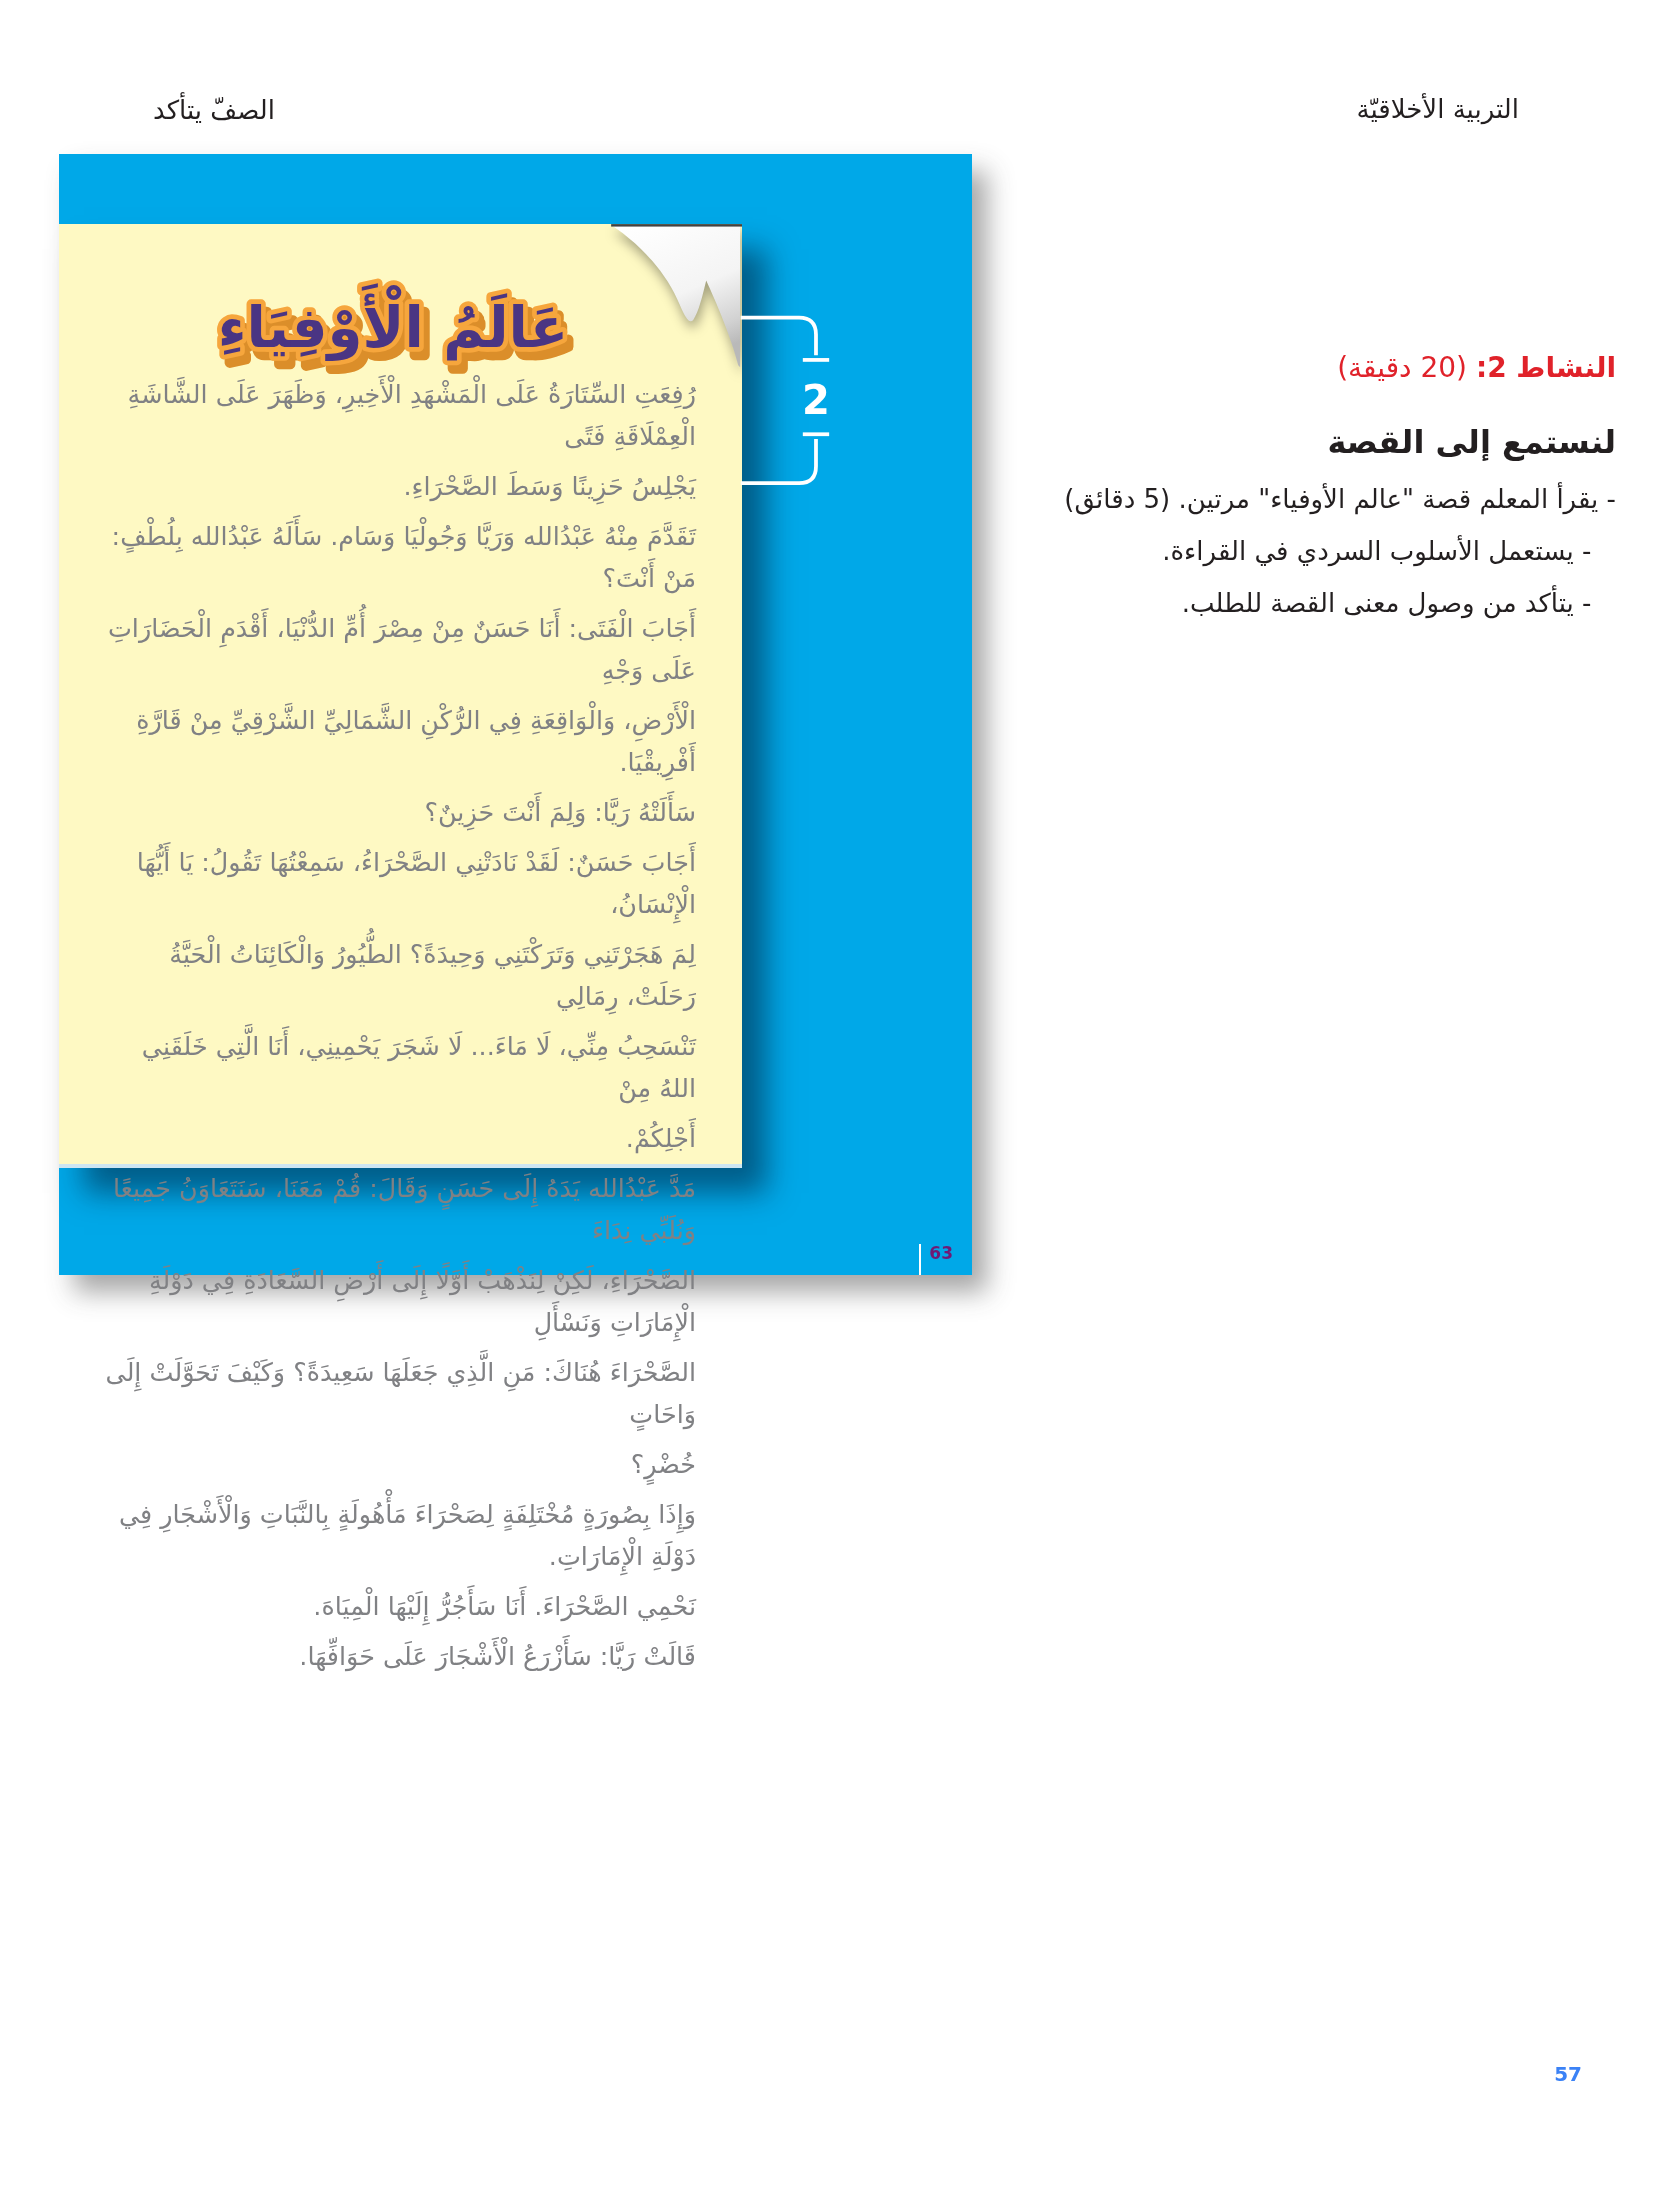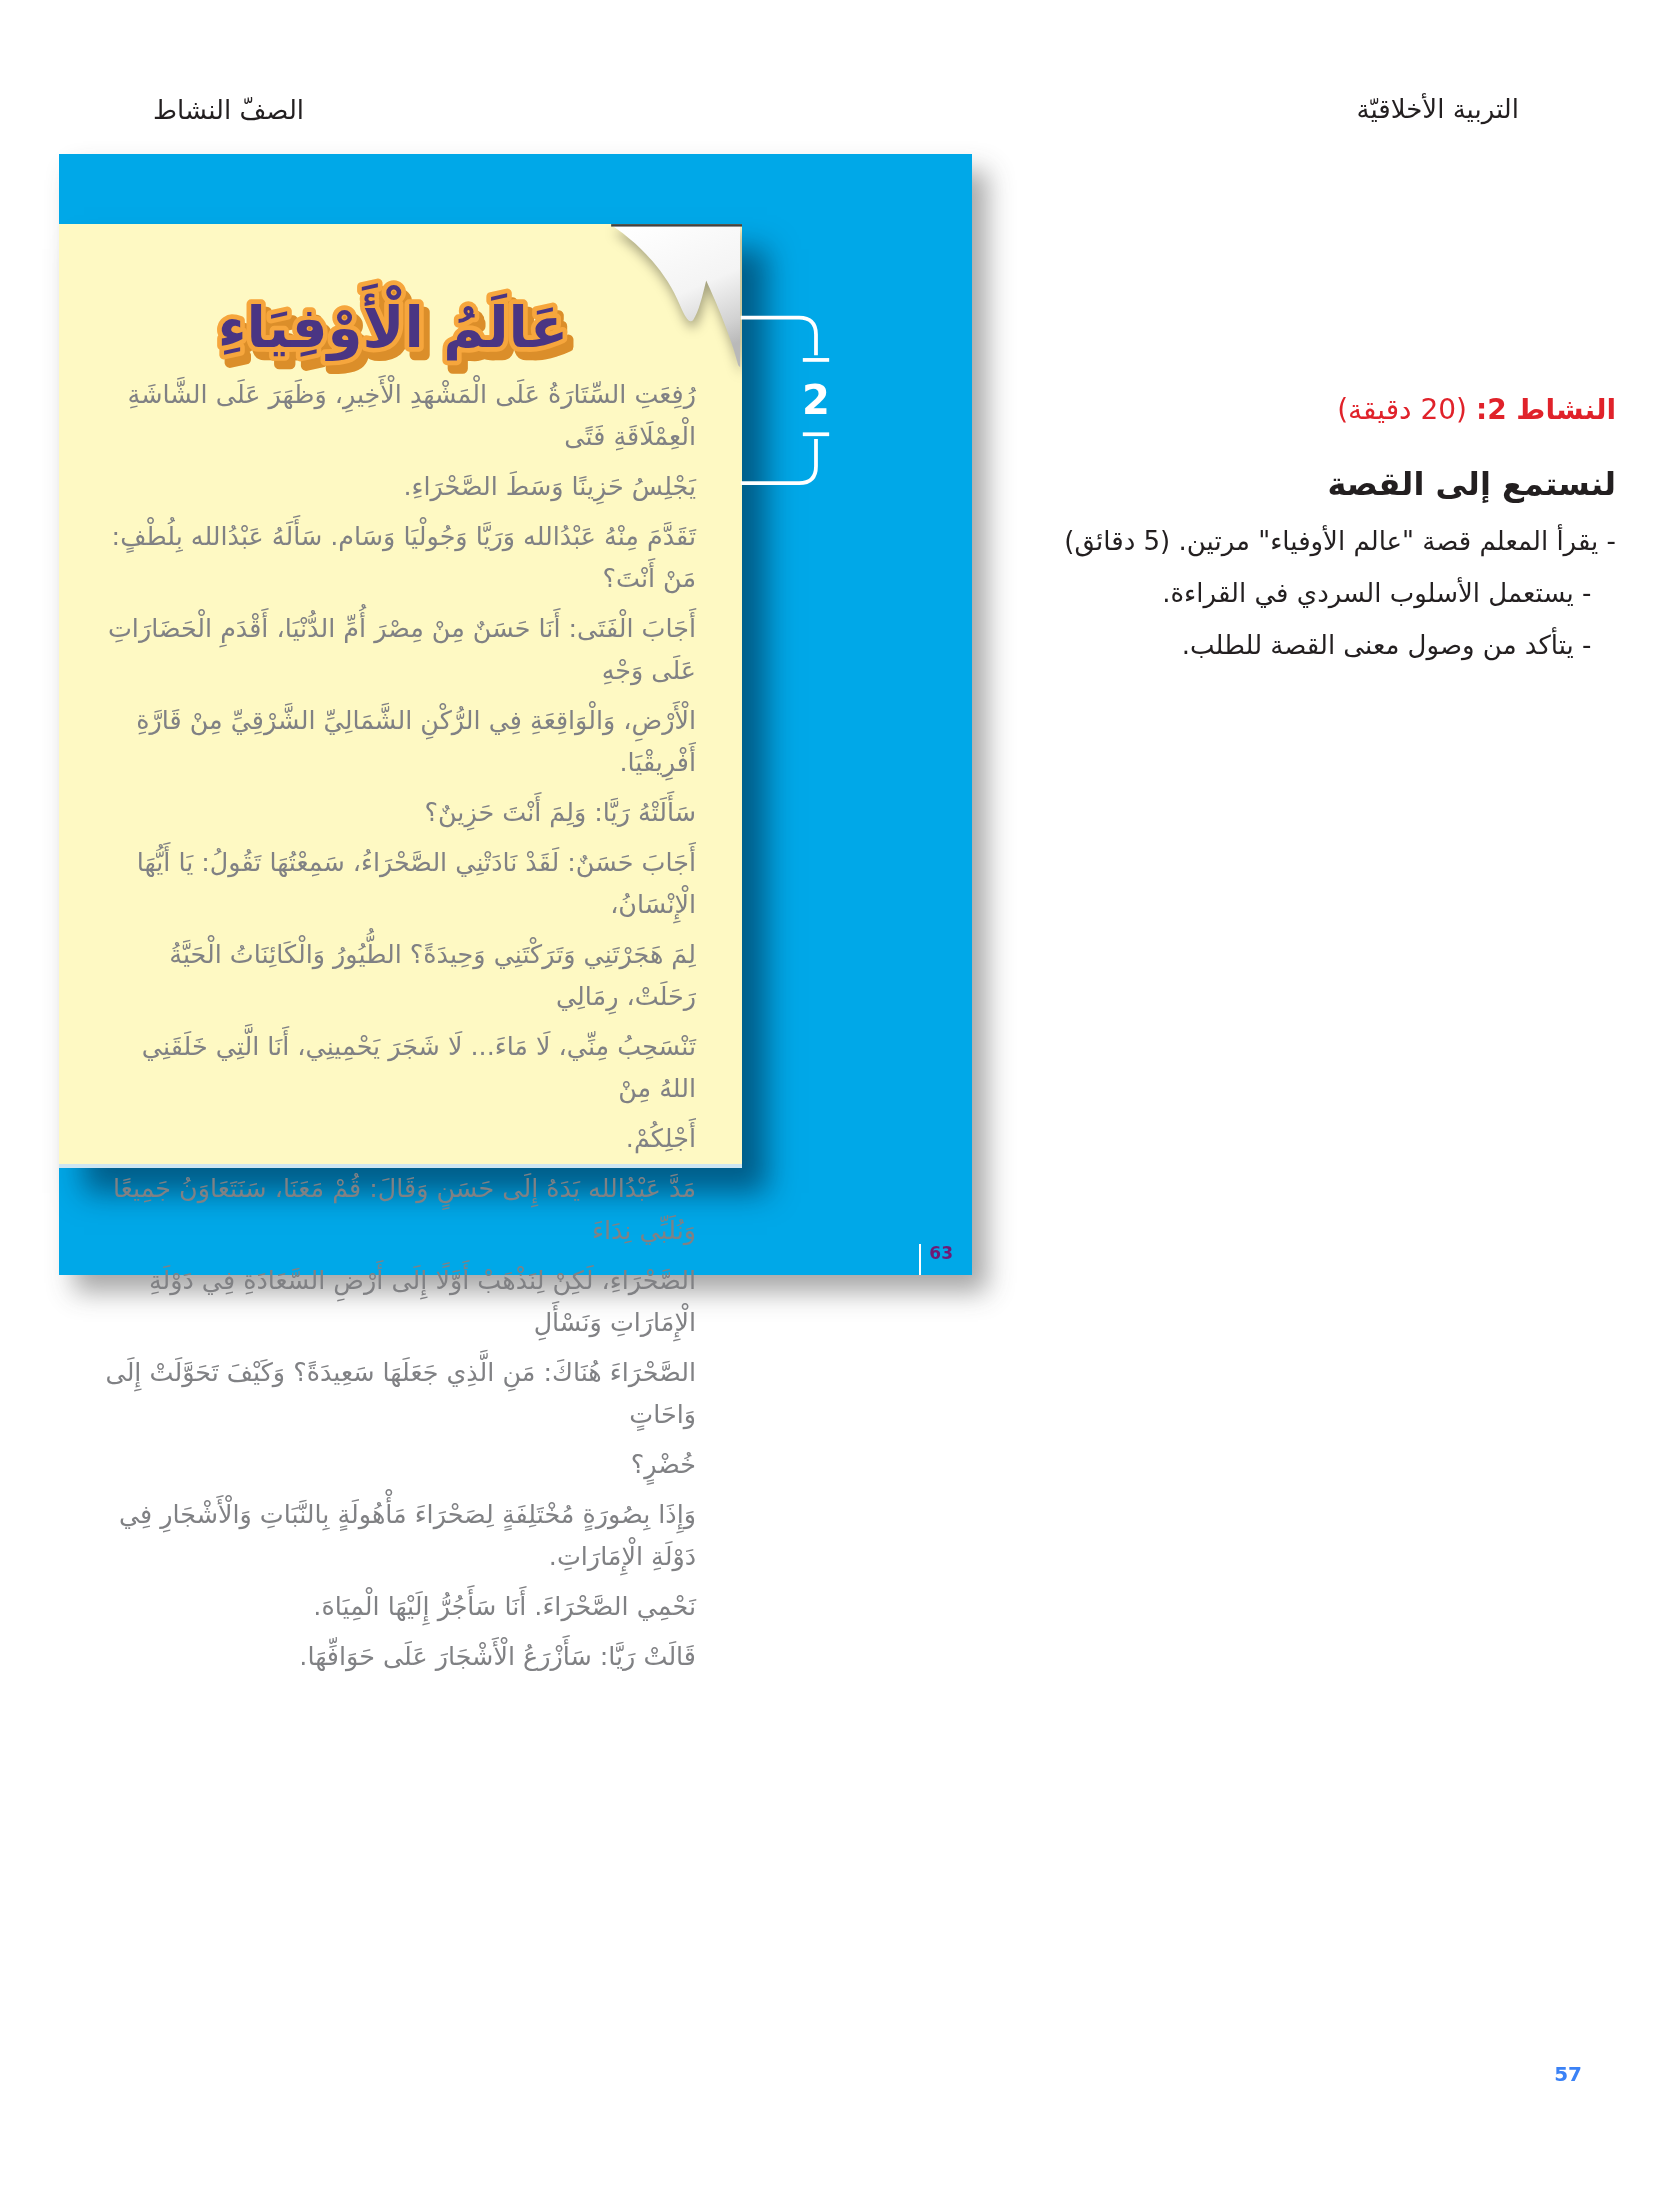--- a/index.html
+++ b/index.html
@@ -44,40 +44,40 @@
   }
   
   .panel-pageline{position:absolute;left:860px;top:1090px;width:1.9px;height:31px;background:#ffffff;}
   .panel-pagenum{
     position:absolute;right:19px;top:1089px;
     color:#701a75;font-size:17px;font-weight:bold;
   }
   
   .activity{
     position:absolute;right:64px;top:350px;width:527px;
-    direction:rtl;text-align:right;color:#231F20;margin-top:42px;
+    direction:rtl;text-align:right;color:#231F20;
   }
   .act-heading{font-size:28px;line-height:36px;color:#E0222A;margin:0 0 38px 0;white-space:nowrap;}
   .act-heading .b{font-weight:bold;}
   .act-sub{font-size:32px;line-height:36px;font-weight:bold;margin:0 0 13px 0;}
   .act-bullets{font-size:26px;line-height:52px;}
   .act-bullets p{margin:0;white-space:nowrap;}
   .act-bullets p.indent{padding-right:24.5px;}
   
   .folio{
     position:absolute;right:98px;top:2062px;
     color:#3b82f6;font-size:20px;font-weight:bold;
   }
 </style>
 </head>
 <body>
 
 <div class="page">
 
-  <div class="hdr hdr-left" dir="rtl">الصفّ النشاط</div>
+  <div class="hdr hdr-left" dir="rtl">الصفّ يتأكد</div>
   <div class="hdr hdr-right" dir="rtl">التربية الأخلاقيّة</div>
 
   <div class="panel">
 
     <div class="card">
 
       <svg class="curl" viewBox="0 0 205 175" aria-hidden="true">
         <defs>
           <linearGradient id="curlA" x1="0.15" y1="0" x2="0.55" y2="1">
             <stop offset="0" stop-color="#ffffff"></stop>

